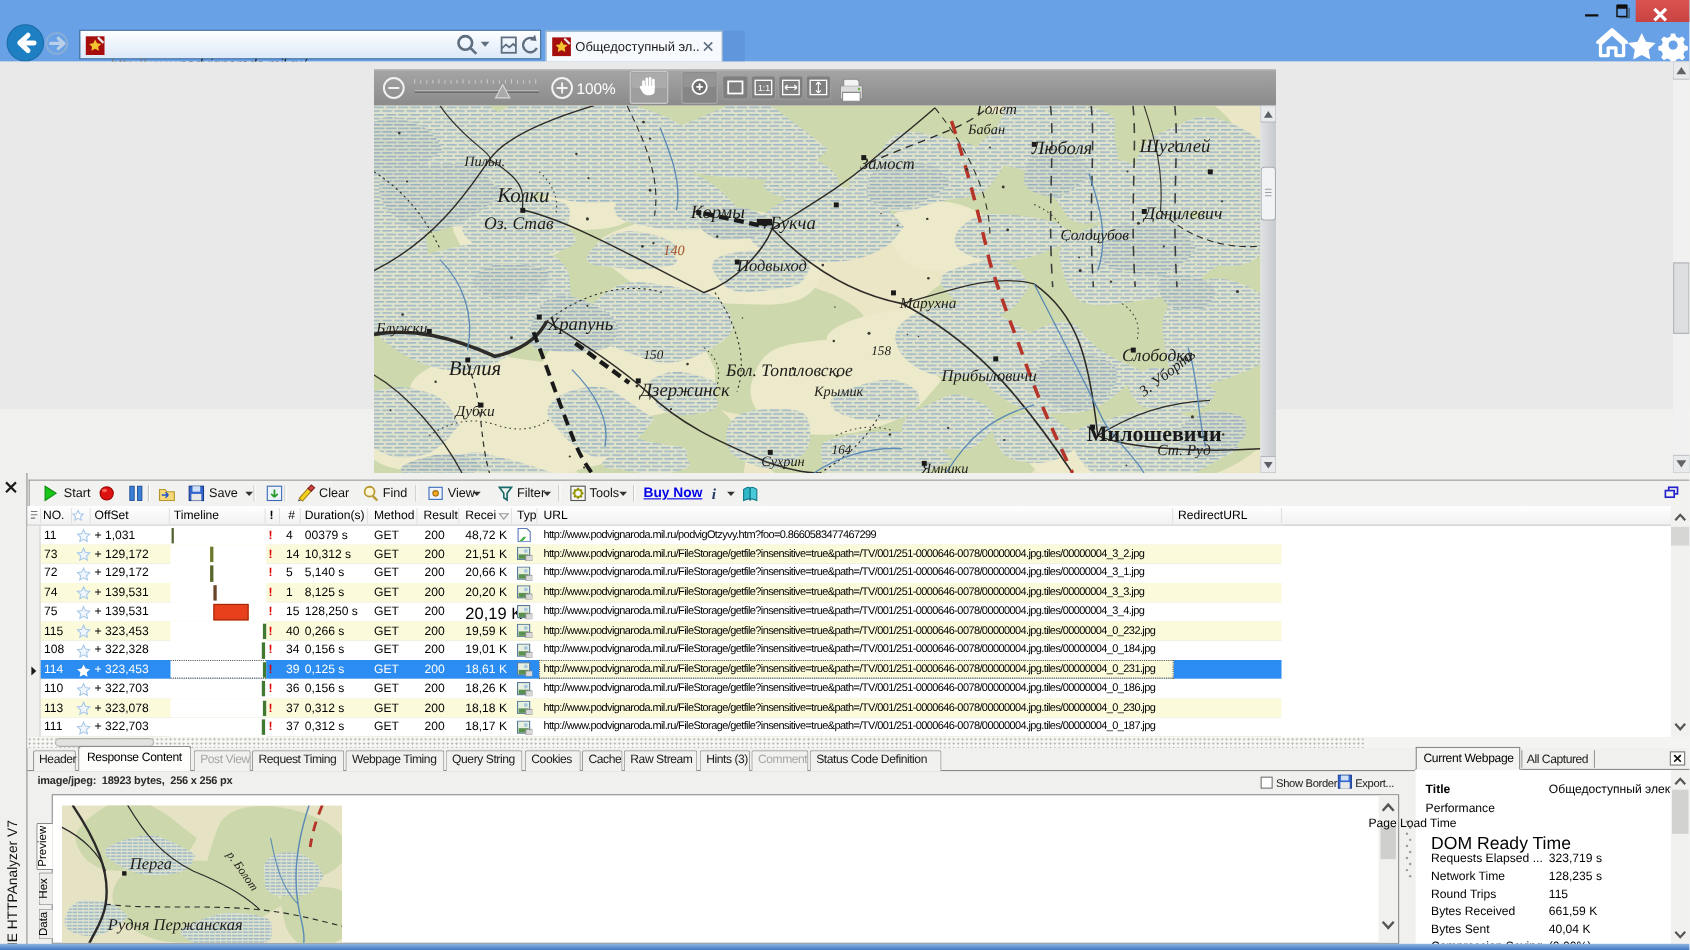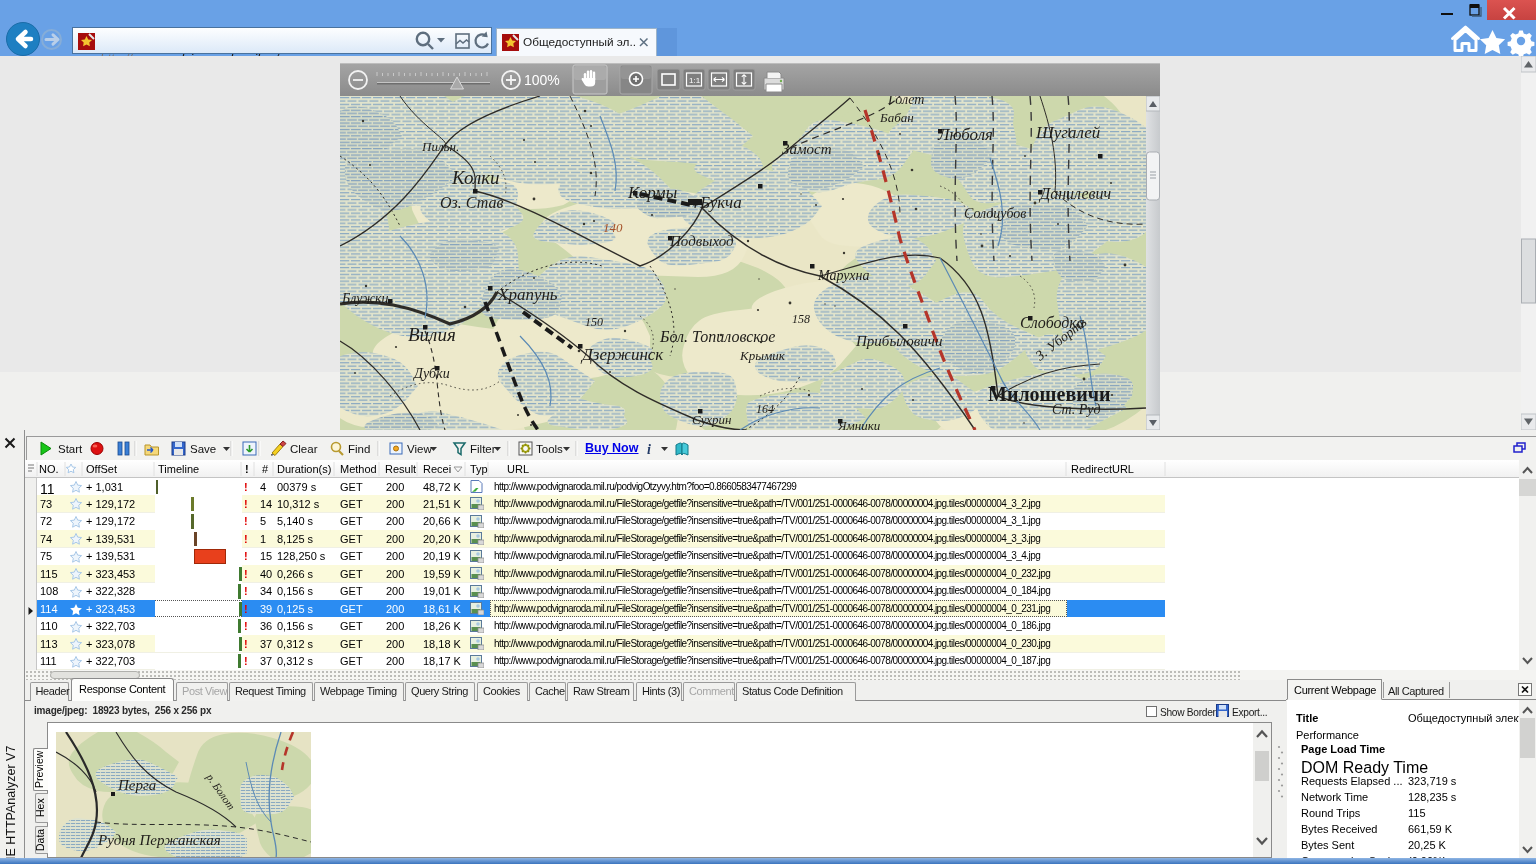--- a/index.html
+++ b/index.html
@@ -515,34 +515,34 @@
 </svg>
 <div class="t" style="left:14px;top:3px;font-size:11px;color:#000">NO.</div>
 <div class="t" style="left:61px;top:3px;font-size:11px;color:#000">OffSet</div>
 <div class="t" style="left:133px;top:3px;font-size:11px;color:#000">Timeline</div>
 <div class="t" style="left:237px;top:3px;font-size:11px;color:#000">#</div>
 <div class="t" style="left:252px;top:3px;font-size:11px;color:#000">Duration(s)</div>
 <div class="t" style="left:315px;top:3px;font-size:11px;color:#000">Method</div>
 <div class="t" style="left:360px;top:3px;font-size:11px;color:#000">Result</div>
 <div class="t" style="left:398px;top:3px;font-size:11px;color:#000">Recei</div>
 <div class="t" style="left:445px;top:3px;font-size:11px;color:#000">Typ</div>
-<div class="t" style="left:482px;top:3px;font-size:11px;color:#000">URL</div>
+<div class="t" style="left:469px;top:3px;font-size:11px;color:#000">URL</div>
 <div class="t" style="left:1046px;top:3px;font-size:11px;color:#000">RedirectURL</div>
 <div class="t" style="left:220px;top:3px;font-size:11px;font-weight:bold;color:#000">!</div>
       </div>
     <div id="arows" class="abs">
         <div class="abs" style="left:0;top:0;width:12px;height:192px;background:#f0f0ee;border-right:1px solid #c6c6c6"></div>
 <div class="abs" style="left:12px;top:0.0px;width:1128px;height:17.4px;background:#ffffff"></div>
 <div class="abs" style="left:12px;top:16.9px;width:1128px;height:1px;background:#f0f0e4"></div>
 <div class="abs" style="left:130px;top:0.0px;width:87px;height:17.4px;background:#fff;"></div>
 <div class="abs" style="left:131px;top:1.5px;width:2.2px;height:14.4px;background:#4f5f2a"></div>
 <svg class="abs" style="left:44px;top:2.0px" width="14" height="14">
           <path d="M7 1.5 l1.7 3.6 3.9 .5 -2.9 2.7 .7 3.9 -3.4 -1.9 -3.4 1.9 .7 -3.9 -2.9 -2.7 3.9 -.5 z" fill="#eef5fc" stroke="#a8c8e8" stroke-width="1"></path>
         </svg>
-<div class="t" style="left:15px;top:2.5px;font-size:14px;color:#000">11</div>
+<div class="t" style="left:15px;top:2.5px;font-size:11px;color:#000">11</div>
 <div class="t" style="left:61px;top:2.5px;font-size:11px;color:#000">+ 1,031</div>
 <div class="t" style="left:219px;top:2.5px;font-size:11px;font-weight:bold;color:#e00000">!</div>
 <div class="t" style="left:235px;top:2.5px;font-size:11px;color:#000">4</div>
 <div class="t" style="left:252px;top:2.5px;font-size:11px;color:#000">00379 s</div>
 <div class="t" style="left:315px;top:2.5px;font-size:11px;color:#000">GET</div>
 <div class="t" style="left:361px;top:2.5px;font-size:11px;color:#000">200</div>
 <div class="t" style="left:398px;top:2.5px;font-size:11px;color:#000">48,72 K</div>
 <svg class="abs" style="left:445px;top:2.0px" width="14" height="13">
           <path d="M1 .5 h8 l3 3 v9 h-11 z" fill="#fff" stroke="#5a7ab8"></path>
           <path d="M2 12 l4 -4 2.5 0 -3 3.5 z" fill="#3faf3f"></path>
@@ -621,21 +621,21 @@
 <svg class="abs" style="left:44px;top:71.8px" width="14" height="14">
           <path d="M7 1.5 l1.7 3.6 3.9 .5 -2.9 2.7 .7 3.9 -3.4 -1.9 -3.4 1.9 .7 -3.9 -2.9 -2.7 3.9 -.5 z" fill="#eef5fc" stroke="#a8c8e8" stroke-width="1"></path>
         </svg>
 <div class="t" style="left:15px;top:72.3px;font-size:11px;color:#000">75</div>
 <div class="t" style="left:61px;top:72.3px;font-size:11px;color:#000">+ 139,531</div>
 <div class="t" style="left:219px;top:72.3px;font-size:11px;font-weight:bold;color:#e00000">!</div>
 <div class="t" style="left:235px;top:72.3px;font-size:11px;color:#000">15</div>
 <div class="t" style="left:252px;top:72.3px;font-size:11px;color:#000">128,250 s</div>
 <div class="t" style="left:315px;top:72.3px;font-size:11px;color:#000">GET</div>
 <div class="t" style="left:361px;top:72.3px;font-size:11px;color:#000">200</div>
-<div class="t" style="left:398px;top:72.3px;font-size:11px;color:#000">20,19 K</div>
+<div class="t" style="left:398px;top:72.3px;font-size:15px;color:#000">20,19 K</div>
 <svg class="abs" style="left:445px;top:71.8px" width="14" height="13">
           <rect x="0.5" y="0.5" width="11" height="11" fill="#e8f0e0" stroke="#5a7a9a"></rect>
           <rect x="1.5" y="7" width="9" height="4" fill="#5a9050"></rect>
           <circle cx="8" cy="4" r="1.8" fill="#a8c8e0"></circle>
           <rect x="8" y="8" width="6" height="5" fill="#d8d8d8" stroke="#888" stroke-width="0.7"></rect>
         </svg>
 <div class="t" style="left:469px;top:72.3px;font-size:10px;letter-spacing:-0.55px;color:#000">http://www.podvignaroda.mil.ru/FileStorage/getfile?insensitive=true&amp;path=/TV/001/251-0000646-0078/00000004.jpg.tiles/00000004_3_4.jpg</div>
 <div class="abs" style="left:12px;top:87.2px;width:1128px;height:17.4px;background:#fbfadb"></div>
 <div class="abs" style="left:12px;top:104.2px;width:1128px;height:1px;background:#f0f0e4"></div>
 <div class="abs" style="left:130px;top:87.2px;width:87px;height:17.4px;background:#fff;"></div>
@@ -876,32 +876,32 @@
 <div class="abs" style="left:1383px;top:252px;width:1px;height:16px;background:#999"></div>
 <div class="abs" style="left:1449px;top:252px;width:1px;height:16px;background:#999"></div>
 <div class="abs" style="left:1518px;top:253px;width:14px;height:13px;background:#fdfdfb;border:1px solid #777"></div>
 <svg class="abs" style="left:1518px;top:253px" width="14" height="13">
         <path d="M4 3.5 l6 6 m0 -6 l-6 6" stroke="#111" stroke-width="1.6"></path>
       </svg>
 <div class="abs" style="left:1287px;top:270px;width:232px;height:158px;background:#fff"></div>
 <div class="t" style="left:1296px;top:282px;font-size:11px;font-weight:bold;color:#000">Title</div>
 <div class="t" style="left:1408px;top:282px;font-size:11px;color:#000;width:111px;overflow:hidden">Общедоступный элект</div>
 <div class="t" style="left:1296px;top:299px;font-size:11px;font-weight:normal;color:#000">Performance</div>
-<div class="t" style="left:1301px;top:313px;font-size:11px;font-weight:bold;color:#000">Page Load Time</div>
+<div class="t" style="left:1244px;top:313px;font-size:11px;font-weight:normal;color:#000">Page Load Time</div>
 <div class="t" style="left:1301px;top:329px;font-size:16px;font-weight:normal;color:#000">DOM Ready Time</div>
 <div class="t" style="left:1301px;top:345px;font-size:11px;font-weight:normal;color:#000">Requests Elapsed ...</div>
 <div class="t" style="left:1408px;top:345px;font-size:11px;color:#000">323,719 s</div>
 <div class="t" style="left:1301px;top:361px;font-size:11px;font-weight:normal;color:#000">Network Time</div>
 <div class="t" style="left:1408px;top:361px;font-size:11px;color:#000">128,235 s</div>
 <div class="t" style="left:1301px;top:377px;font-size:11px;font-weight:normal;color:#000">Round Trips</div>
 <div class="t" style="left:1408px;top:377px;font-size:11px;color:#000">115</div>
 <div class="t" style="left:1301px;top:393px;font-size:11px;font-weight:normal;color:#000">Bytes Received</div>
 <div class="t" style="left:1408px;top:393px;font-size:11px;color:#000">661,59 K</div>
 <div class="t" style="left:1301px;top:409px;font-size:11px;font-weight:normal;color:#000">Bytes Sent</div>
-<div class="t" style="left:1408px;top:409px;font-size:11px;color:#000">20,25 K</div>
+<div class="t" style="left:1408px;top:409px;font-size:11px;color:#000">40,04 K</div>
 <div class="t" style="left:1301px;top:425px;font-size:11px;font-weight:normal;color:#000">Compression Saving</div>
 <div class="t" style="left:1408px;top:425px;font-size:11px;color:#000">(0,00%)</div>
 <svg class="abs" style="left:1519px;top:271px" width="17" height="157">
 <rect width="17" height="157" fill="#f1f1ef"></rect>
 <path d="M4 12 l4.5 -5 4.5 5" fill="none" stroke="#555" stroke-width="2"></path>
 <rect x="1" y="17" width="15" height="40" fill="#d2d2d0"></rect>
 <path d="M4 146 l4.5 5 4.5 -5" fill="none" stroke="#555" stroke-width="2"></path>
 </svg>
 <div class="t" style="left:4px;top:324px;width:17px;height:106px;font-size:12.5px;color:#111;writing-mode:vertical-rl;transform:rotate(180deg)">IE HTTPAnalyzer V7</div>
 <svg class="abs" style="left:3px;top:6px" width="14" height="14">

